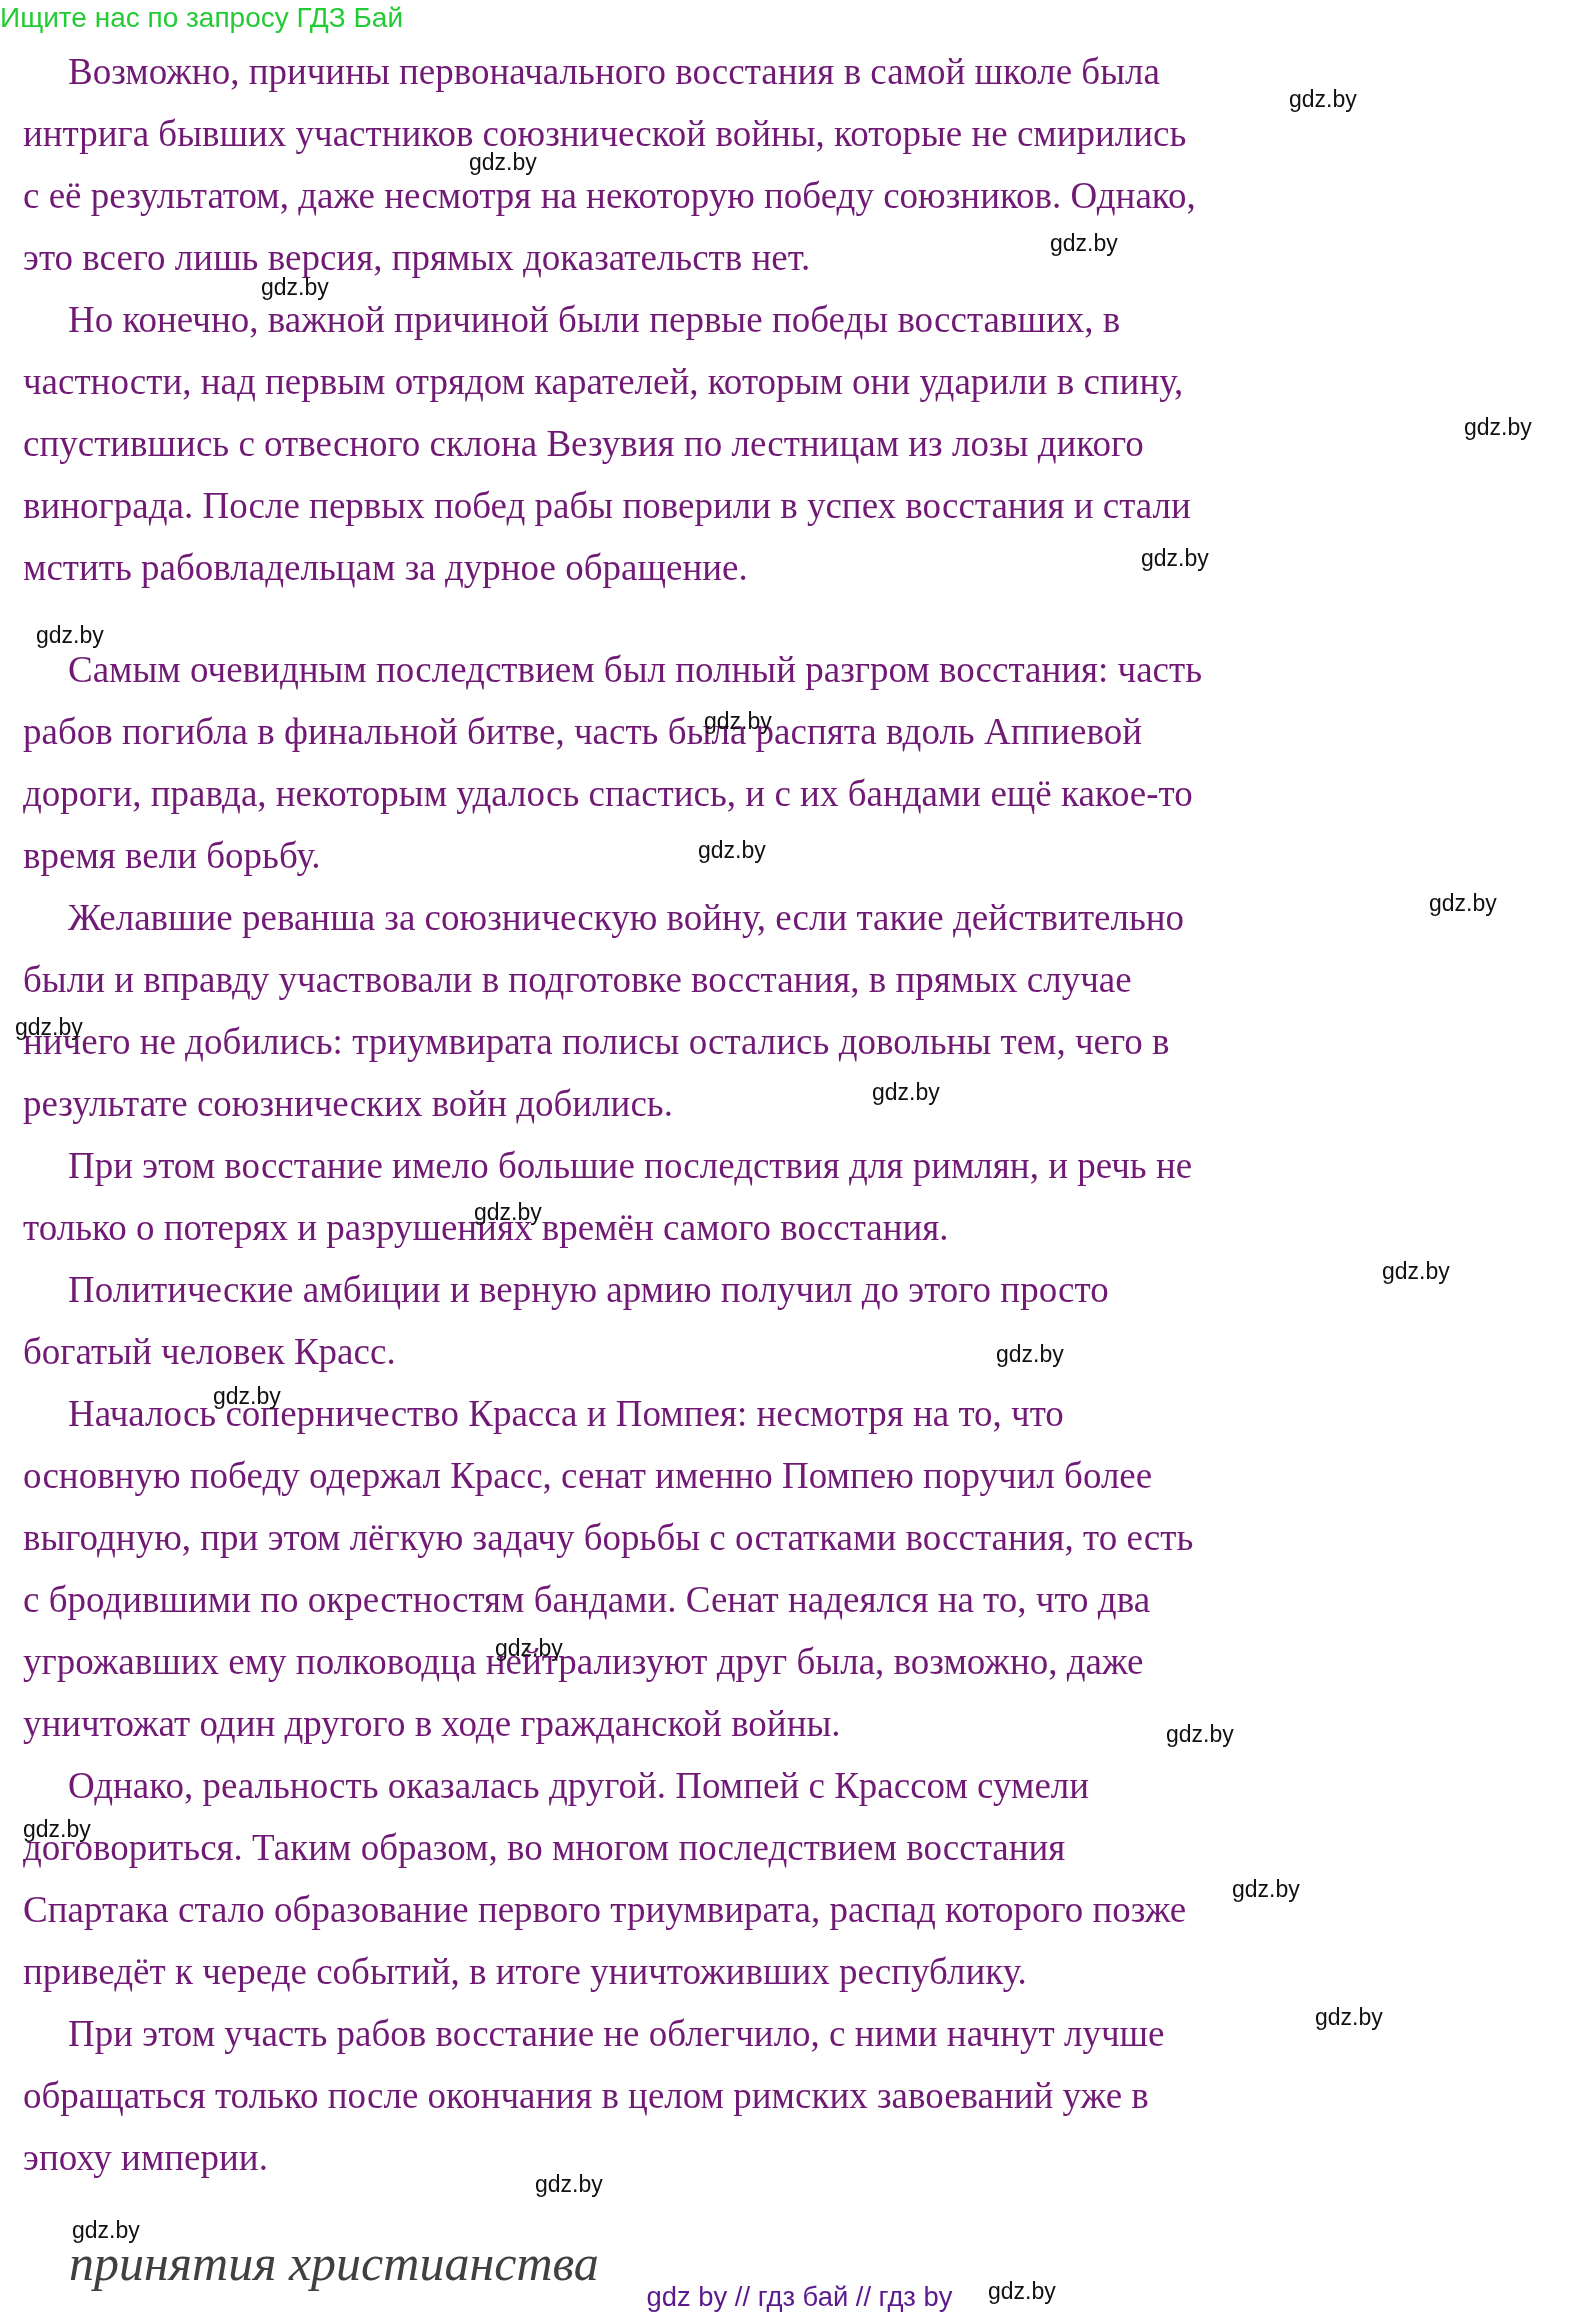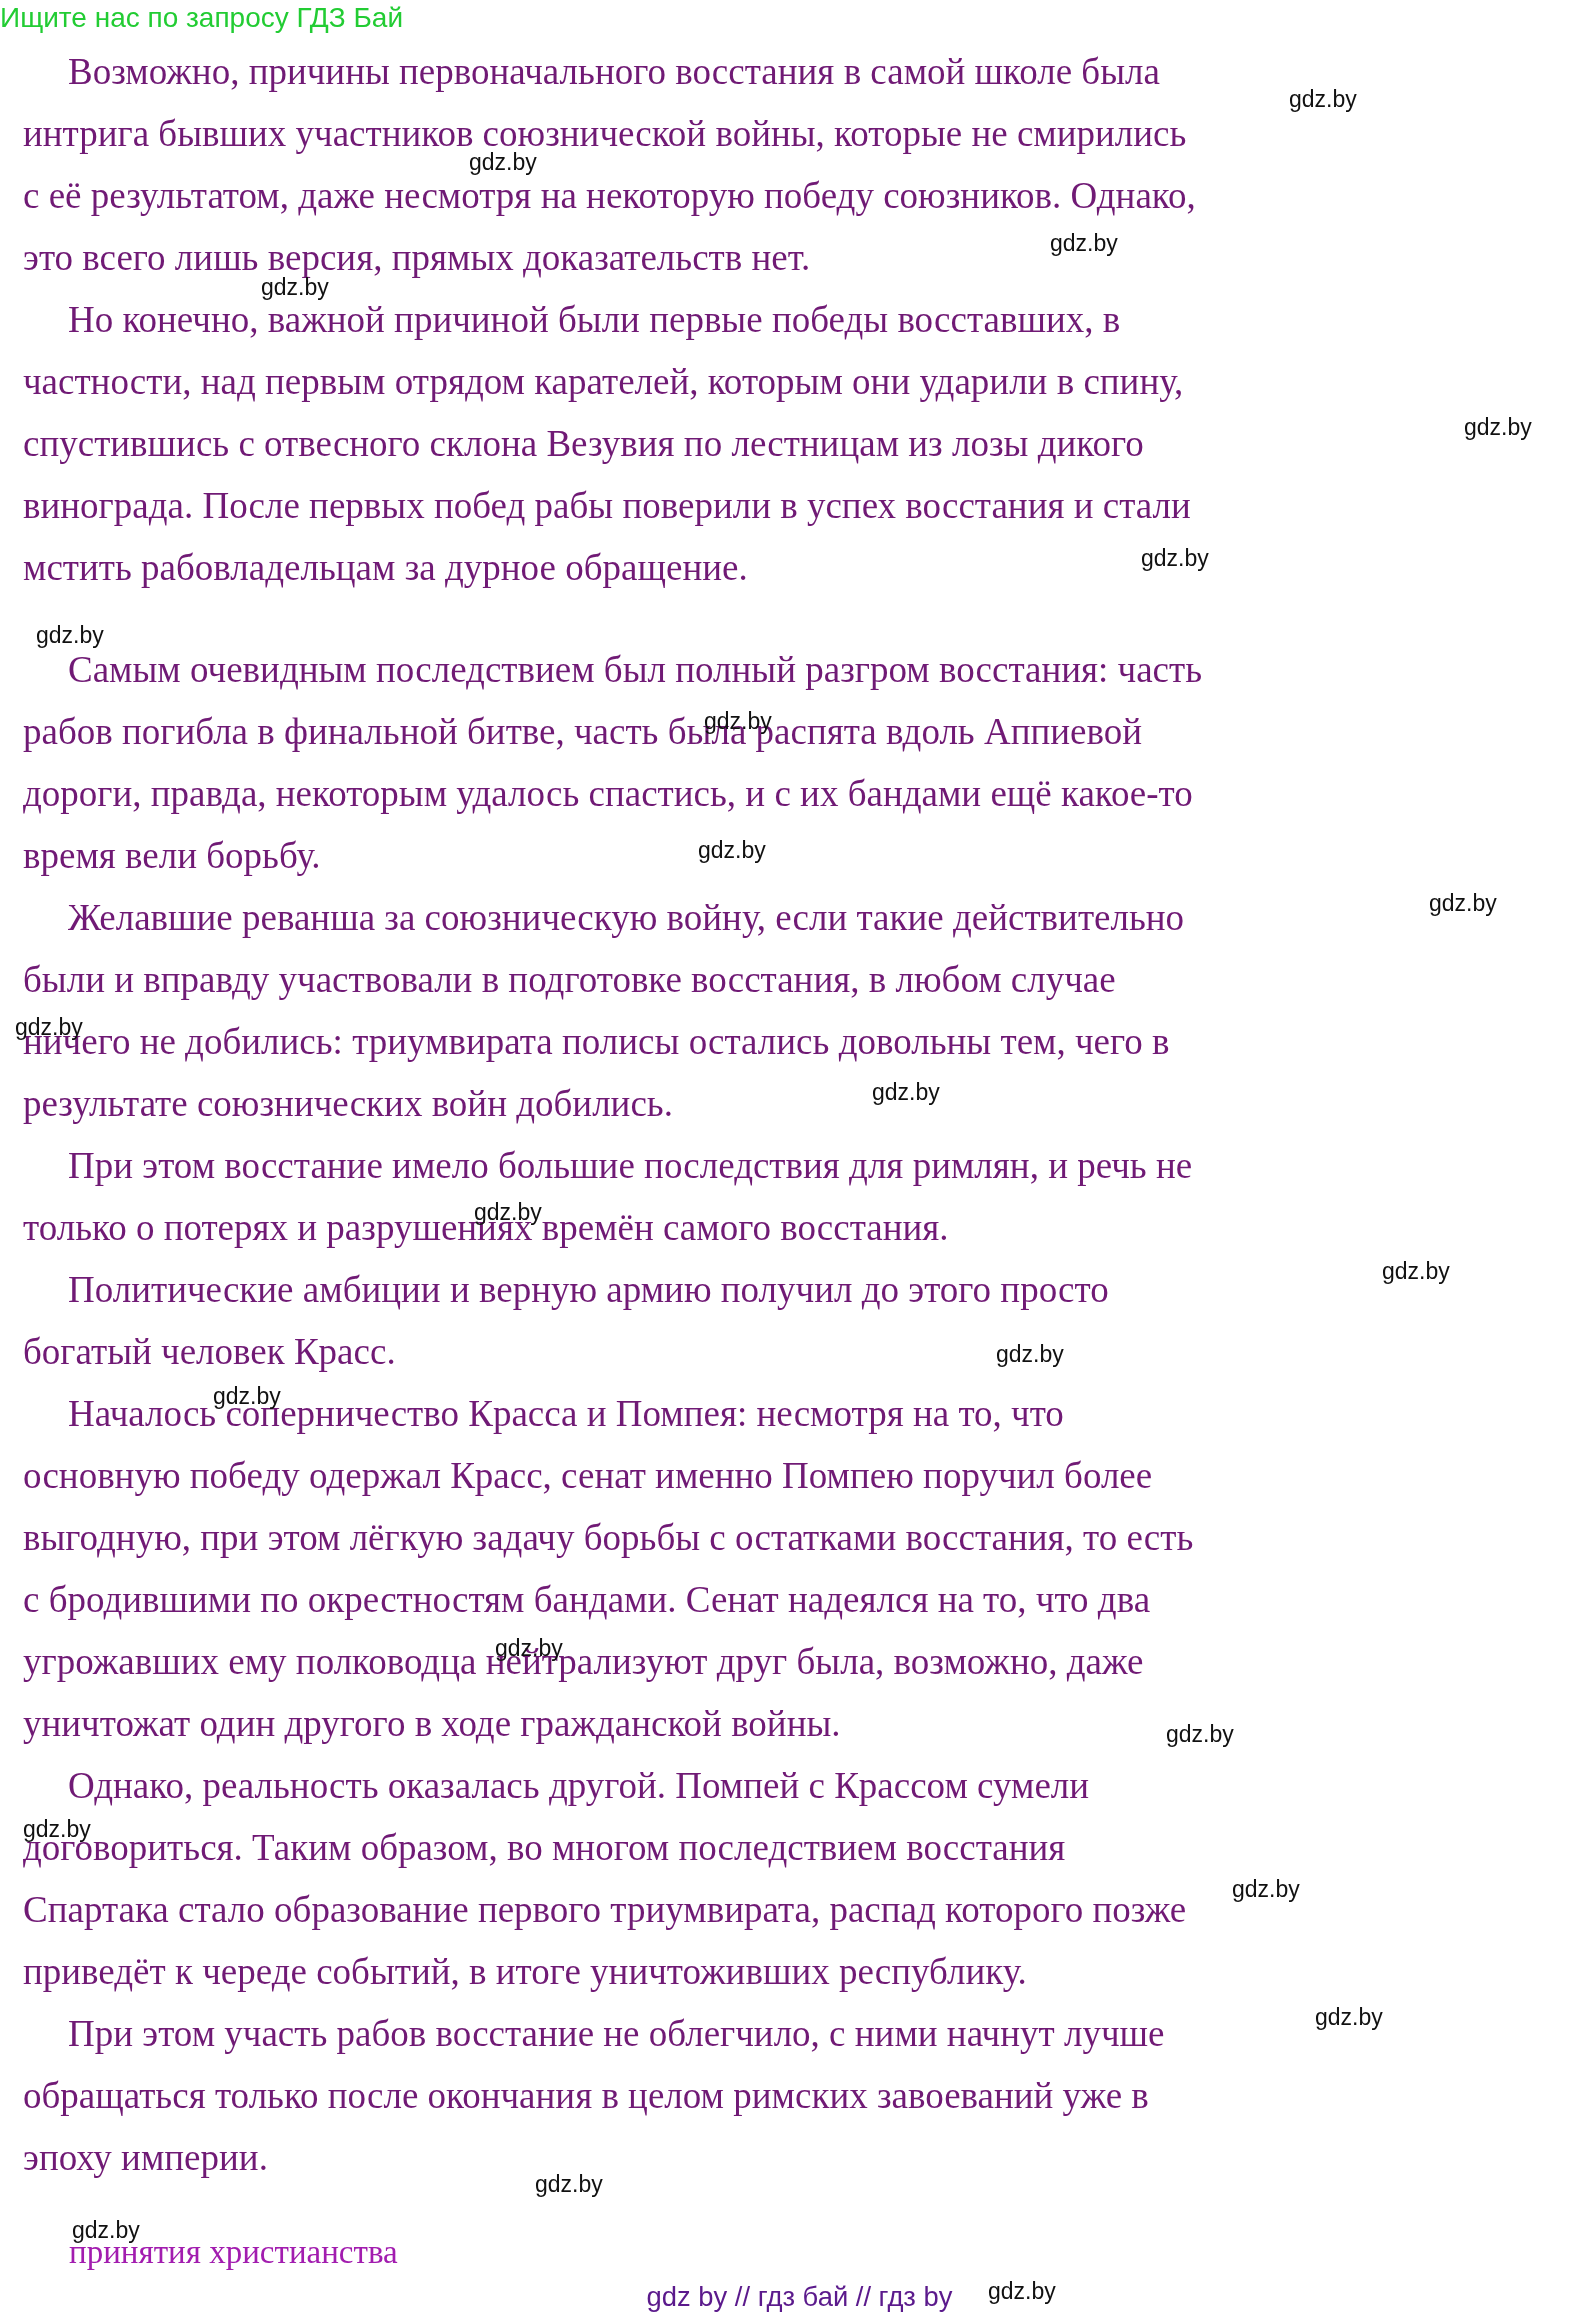--- a/index.html
+++ b/index.html
@@ -6,21 +6,21 @@
   body { width:1570px; height:2319px; position:relative; overflow:hidden; }
   .banner { position:absolute; left:0; right:0; top:1.6px; text-align:left;
     font-family:"Liberation Sans", sans-serif; font-size:28px; color:#22cc33; }
   .doc { position:absolute; left:23px; top:41px; width:1525px;
     font-family:"Liberation Serif", serif; font-size:37px; color:#701a75; line-height:62px; }
   .line { display:block; white-space:nowrap; height:62px; }
   .indent { padding-left:45px; }
   .gap { height:40px; }
   .wm { position:absolute; font-family:"Liberation Sans", sans-serif; font-size:23px; color:#111; }
   .answer { position:absolute; left:69px; top:2265px; transform:translateY(-63px);
-    font-family:"Liberation Serif", serif; font-size:33px; color:#a21caf; }
+    font-family:"Liberation Serif", serif; font-style:italic; font-size:50px; color:#404040; }
   .footer { position:absolute; left:0; right:16px; top:2281px; text-align:center;
     font-family:"Liberation Sans", sans-serif; font-size:27.4px; color:#5b1a8c;padding-left:45px; }
 </style>
 </head>
 <body>
 
 <div class="banner">Ищите нас по запросу ГДЗ Бай</div>
 
 <div class="doc" id="doc">
     <div>
@@ -38,21 +38,21 @@
     </div>
     <div class="gap"></div>
     <div>
       <span class="line indent">Самым очевидным последствием был полный разгром восстания: часть</span>
       <span class="line">рабов погибла в финальной битве, часть была распята вдоль Аппиевой</span>
       <span class="line">дороги, правда, некоторым удалось спастись, и с их бандами ещё какое-то</span>
       <span class="line">время вели борьбу.</span>
     </div>
     <div>
       <span class="line indent">Желавшие реванша за союзническую войну, если такие действительно</span>
-      <span class="line">были и вправду участвовали в подготовке восстания, в любом случае</span>
+      <span class="line">были и вправду участвовали в подготовке восстания, в прямых случае</span>
       <span class="line">ничего не добились: триумвирата полисы остались довольны тем, чего в</span>
       <span class="line">результате союзнических войн добились.</span>
     </div>
     <div>
       <span class="line indent">При этом восстание имело большие последствия для римлян, и речь не</span>
       <span class="line">только о потерях и разрушениях времён самого восстания.</span>
     </div>
     <div>
       <span class="line indent">Политические амбиции и верную армию получил до этого просто</span>
       <span class="line">богатый человек Красс.</span>

